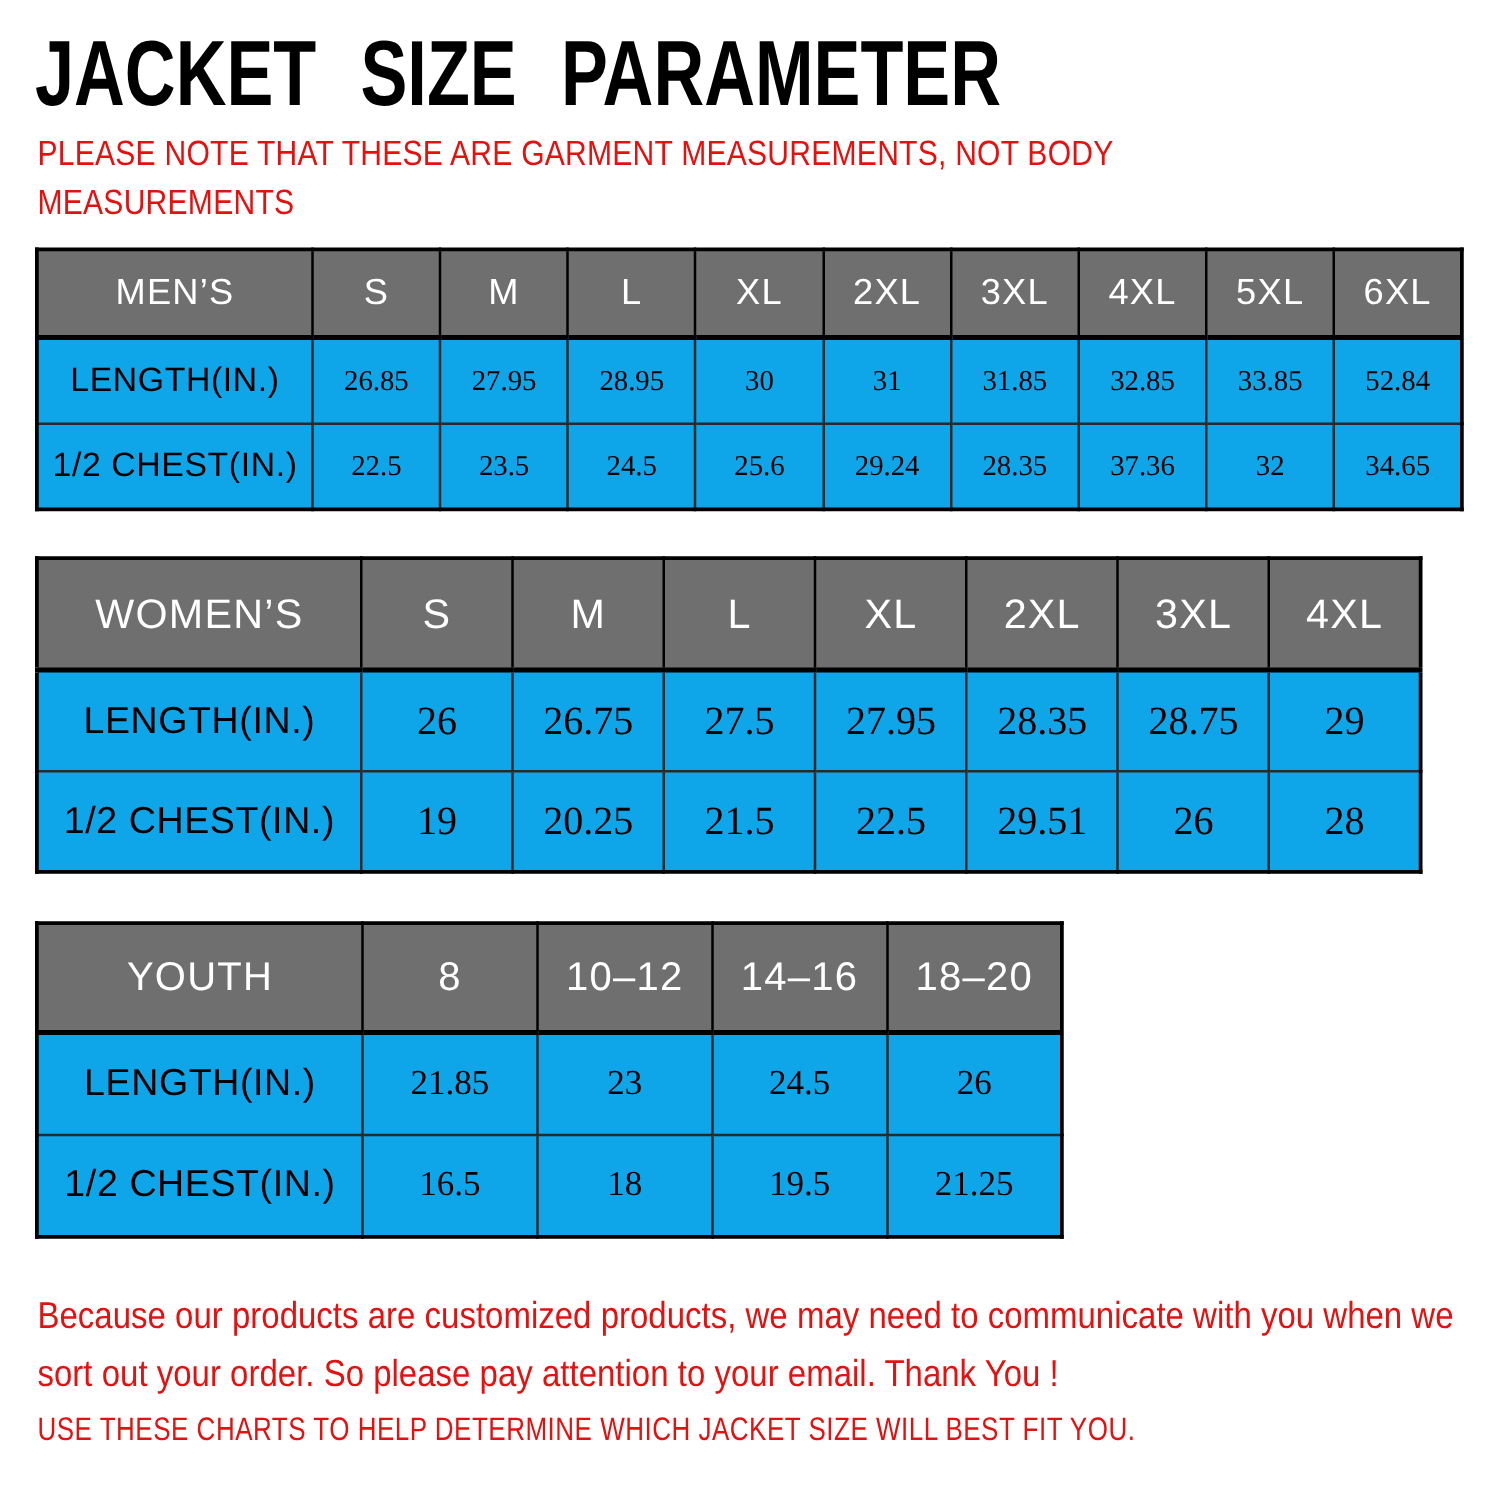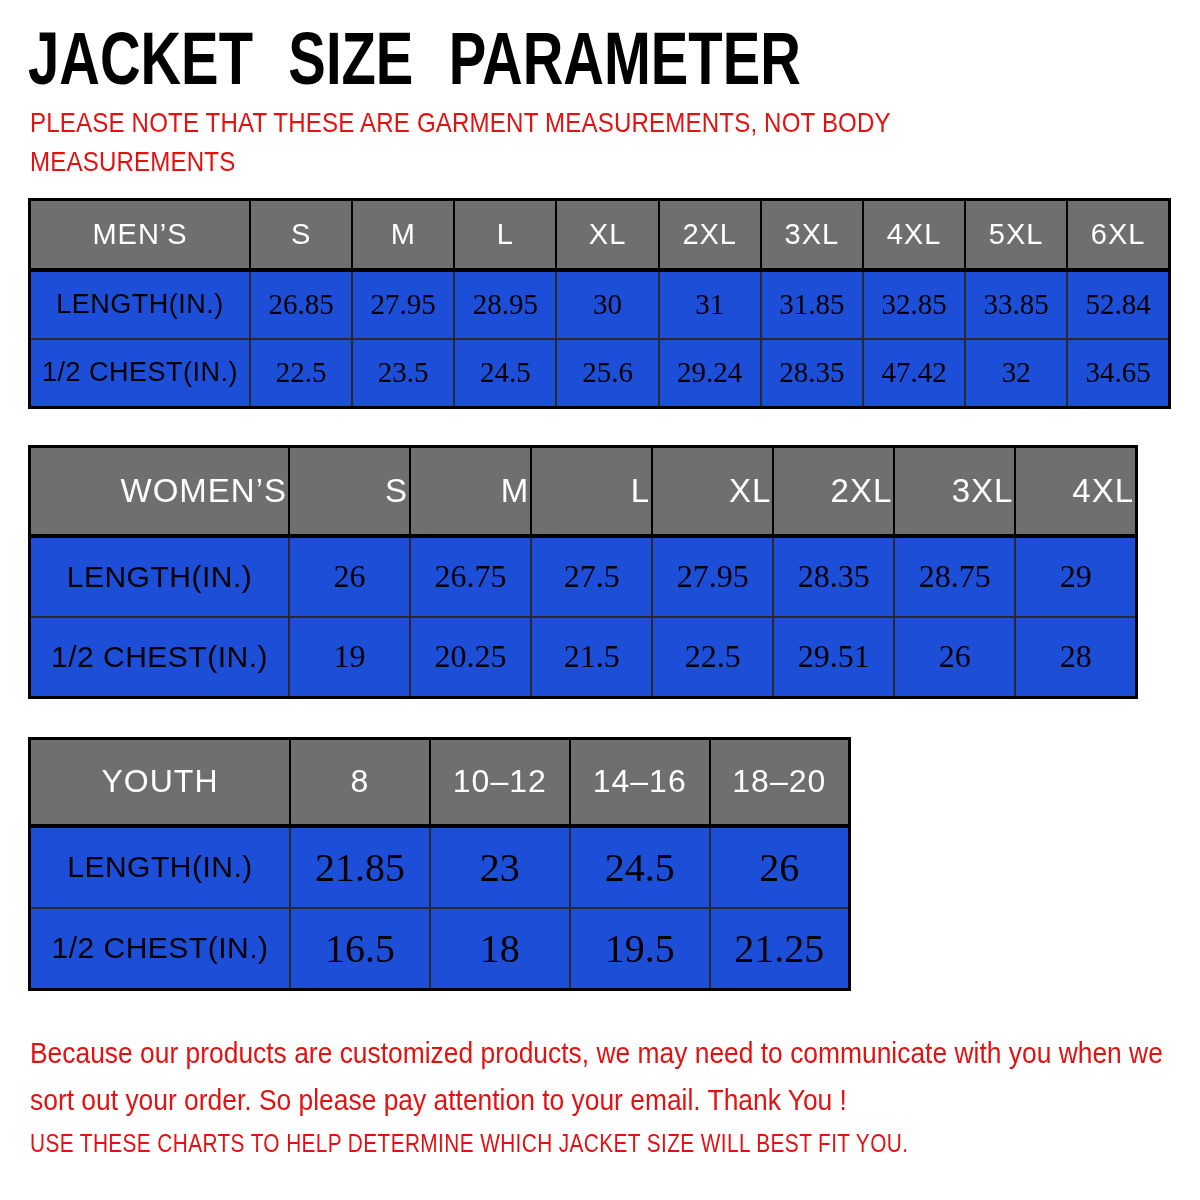--- a/index.html
+++ b/index.html
@@ -22,48 +22,48 @@
   .size-table{
     position:absolute;left:28px;border-collapse:collapse;table-layout:fixed;
     border:3px solid #000;
   }
   .size-table th{
     background:var(--gray);color:var(--hdrtext);border:2px solid #000;
     border-bottom:4px solid #000;font-weight:500;text-align:center;
     letter-spacing:1px;
   }
   .size-table td{
-    border:2px solid #2a2a2a;background:#1d4ed8;color:#000;text-align:center;
+    border:2px solid #2a2a2a;background:#0ea5e9;color:#000;text-align:center;
     vertical-align:middle;
   }
   td.lbl{font-family:"Liberation Sans",sans-serif;letter-spacing:0.5px;}
   td.val{font-family:"Liberation Serif",serif;}
   
   .t0{top:198px;width:1143px;}
   .t0 thead tr{height:70px;}
   .t0 tbody tr{height:69px;}
   .t0 thead th:first-child{width:216px;}
   .t0 th{font-size:29px;}
-  .t0 td.val{font-size:29px;margin-left:46px;}
+  .t0 td.val{font-size:23px;margin-left:46px;}
   .t0 td.lbl{font-size:27px;}
   
   .t1{top:445px;width:1110px;}
   .t1 thead tr{height:89px;}
   .t1 tbody tr{height:81px;}
   .t1 thead th:first-child{width:255px;}
-  .t1 th{font-size:33px;text-align:right;}
+  .t1 th{font-size:33px;}
   .t1 td.val{font-size:32px;}
   .t1 td.lbl{font-size:30px;}
   
   .t2{top:737px;width:823px;}
   .t2 thead tr{height:87px;}
   .t2 tbody tr{height:82px;}
   .t2 thead th:first-child{width:256px;}
   .t2 th{font-size:32px;}
-  .t2 td.val{font-size:40px;}
+  .t2 td.val{font-size:28px;}
   .t2 td.lbl{font-size:30px;}
 
   .para{
     position:absolute;left:30px;top:1030px;margin:0;color:var(--red);
     font-size:30px;line-height:1.55;width:1295px;
     transform:scaleX(0.88);transform-origin:left top;
   }
   .advice{
     position:absolute;left:30px;top:1128px;margin:0;color:var(--red);
     font-size:26px;letter-spacing:0.5px;white-space:nowrap;
@@ -106,21 +106,21 @@
         <td class="val">52.84</td>
       </tr>
       <tr>
         <td class="lbl">1/2 CHEST(IN.)</td>
         <td class="val">22.5</td>
         <td class="val">23.5</td>
         <td class="val">24.5</td>
         <td class="val">25.6</td>
         <td class="val">29.24</td>
         <td class="val">28.35</td>
-        <td class="val">47.42</td>
+        <td class="val">37.36</td>
         <td class="val">32</td>
         <td class="val">34.65</td>
       </tr>
     </tbody>
   </table>
 
 <table class="size-table t1">
     <thead>
       <tr>
         <th>WOMEN’S</th>

